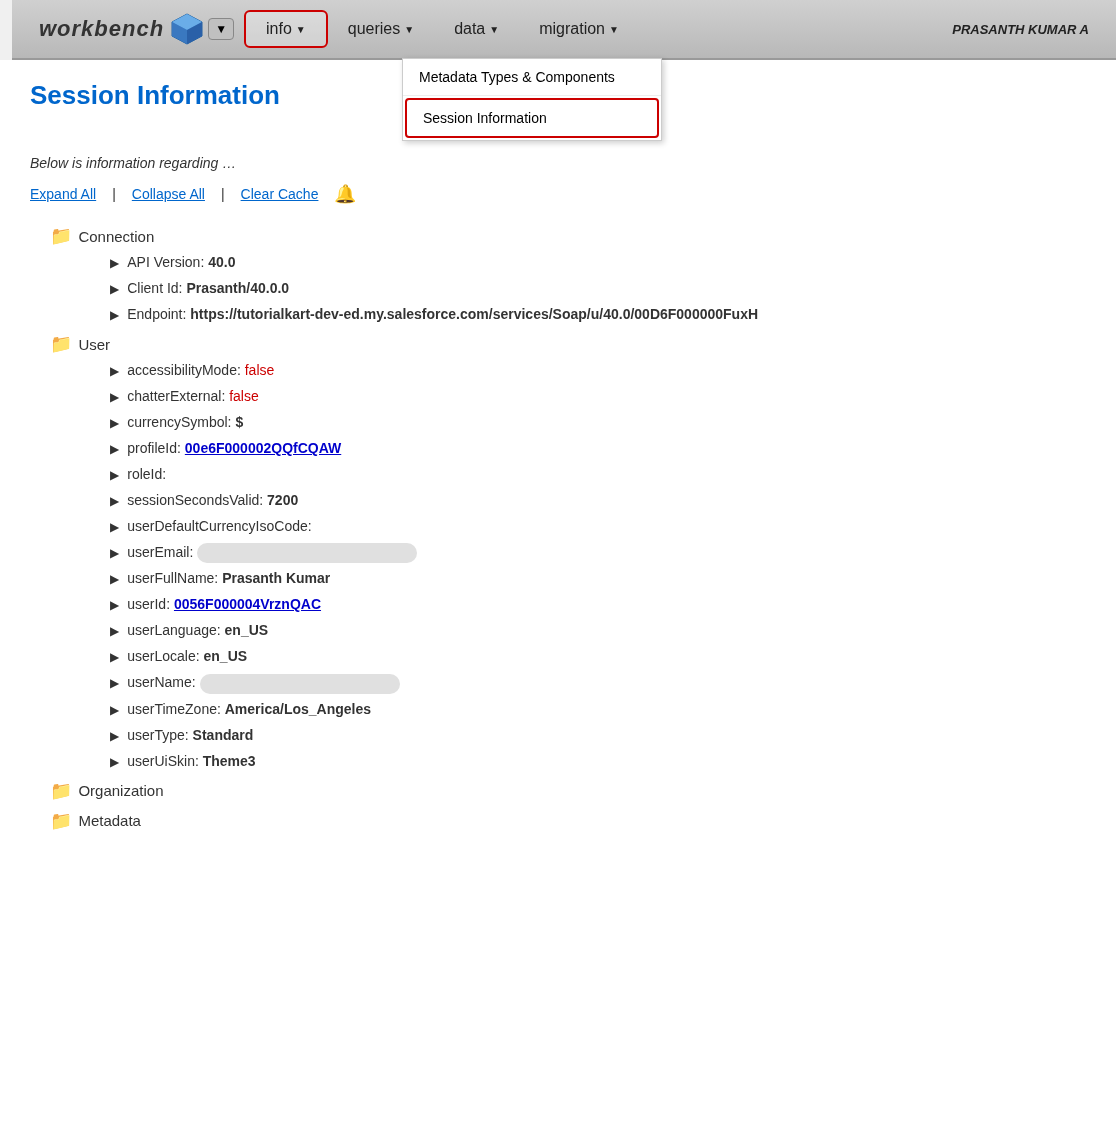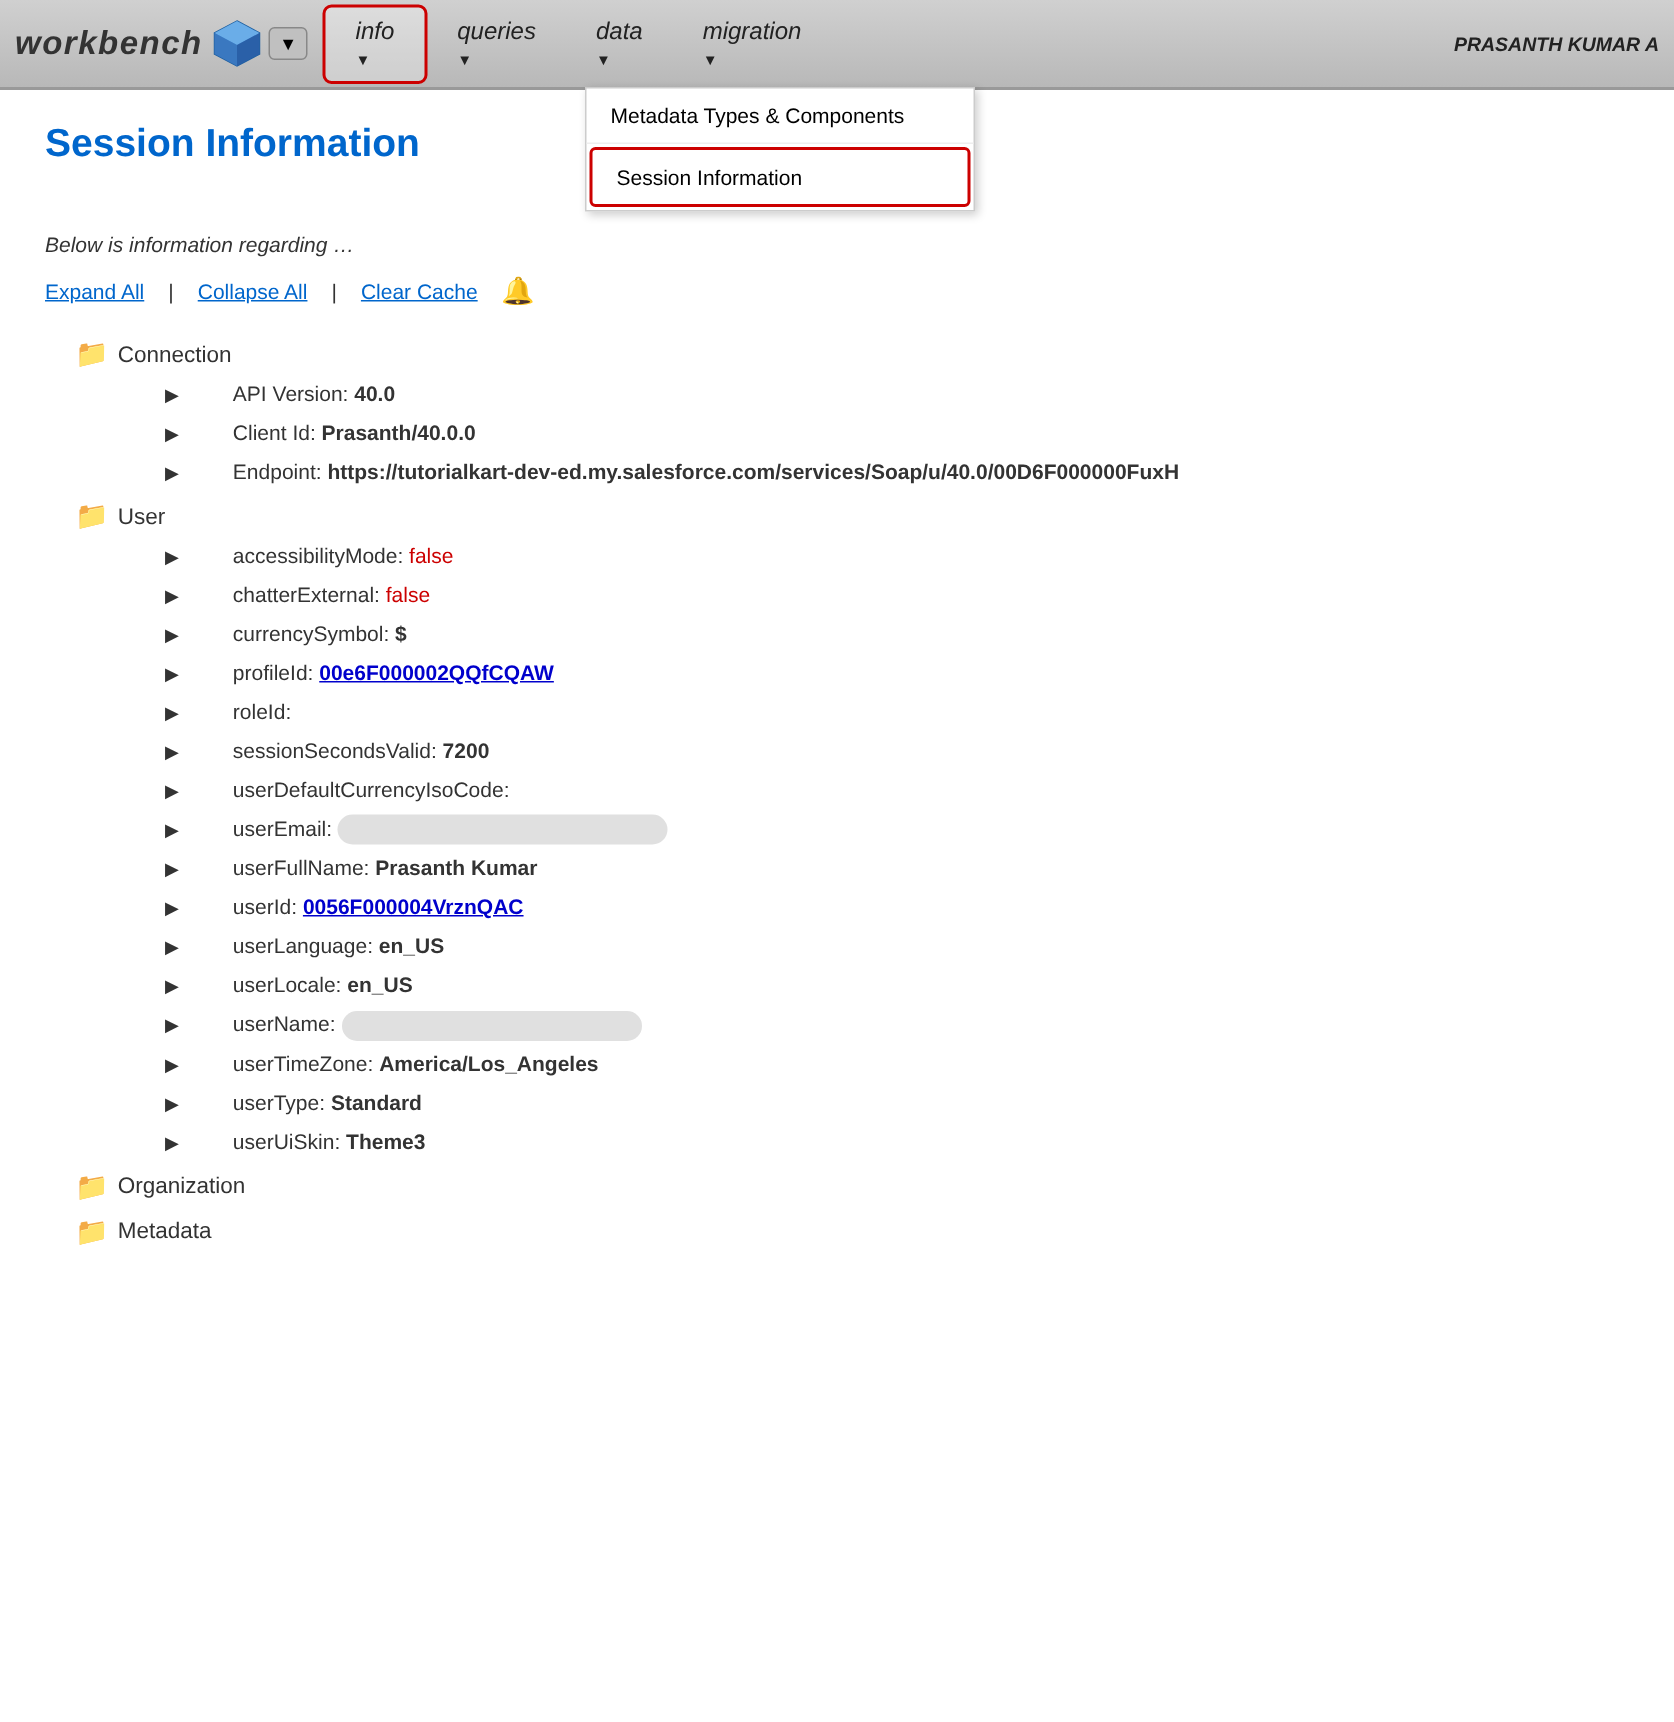--- a/index.html
+++ b/index.html
@@ -10,23 +10,24 @@
       min-height: 1148px;
       width: 1116px;
     }
 
     
     .navbar {
       background: linear-gradient(to bottom, #d0d0d0, #b8b8b8);
       border-bottom: 2px solid #999;
       display: flex;
       align-items: center;
-      padding: 0 10px;
+      padding: 0 27px;
       height: 60px;
       position: relative;
+      margin-left: 12px;
     }
     .logo-area {
       display: flex;
       align-items: center;
       margin-right: 10px;
     }
     .logo-text {
       font-size: 22px;
       font-weight: bold;
       color: #333;
@@ -49,27 +50,26 @@
       margin-left: 4px;
     }
     .nav-items {
       display: flex;
       align-items: center;
       gap: 0;
     }
     .nav-item {
       padding: 8px 20px;
       font-size: 16px;
-      font-style: italic;
       color: #222;
       cursor: pointer;
       display: flex;
+      align-items: center;
       gap: 4px;
       position: relative;
-      flex-direction: column;
     }
     .nav-item.active-nav {
       border: 2px solid #cc0000;
       border-radius: 6px;
       background: rgba(255,255,255,0.3);
     }
     .nav-item .arrow-down {
       font-size: 10px;
     }
     .user-info {
@@ -181,21 +181,20 @@
     }
     .tree-bullet {
       color: #333;
       margin-right: 8px;
       font-size: 12px;
       margin-top: 2px;
       flex-shrink: 0;
     }
     .item-label {
       color: #333;
-      margin-left: 28px;
     }
     .item-value {
       color: #333;
       font-weight: bold;
     }
     .item-value-false {
       color: #cc0000;
       font-weight: normal;
     }
     .item-value-link {

